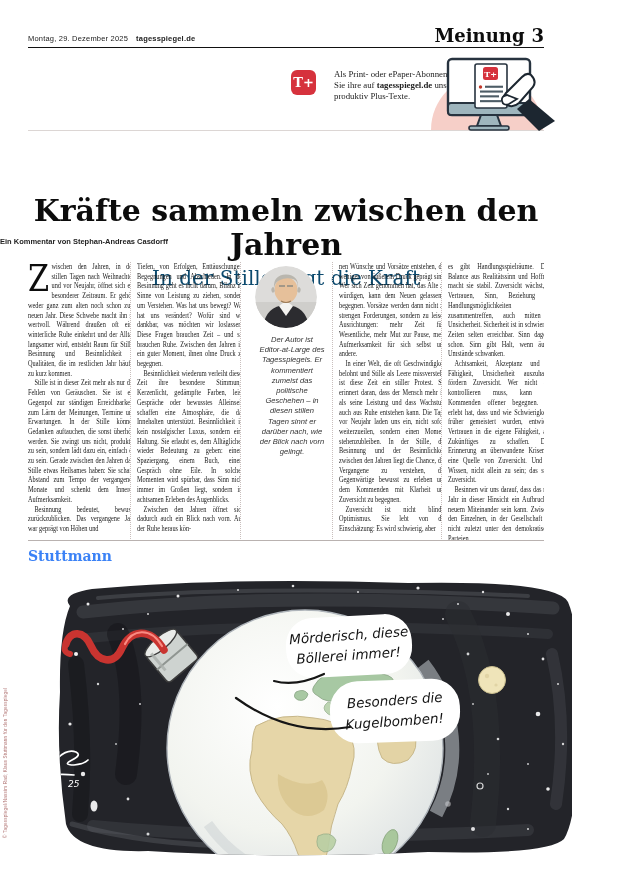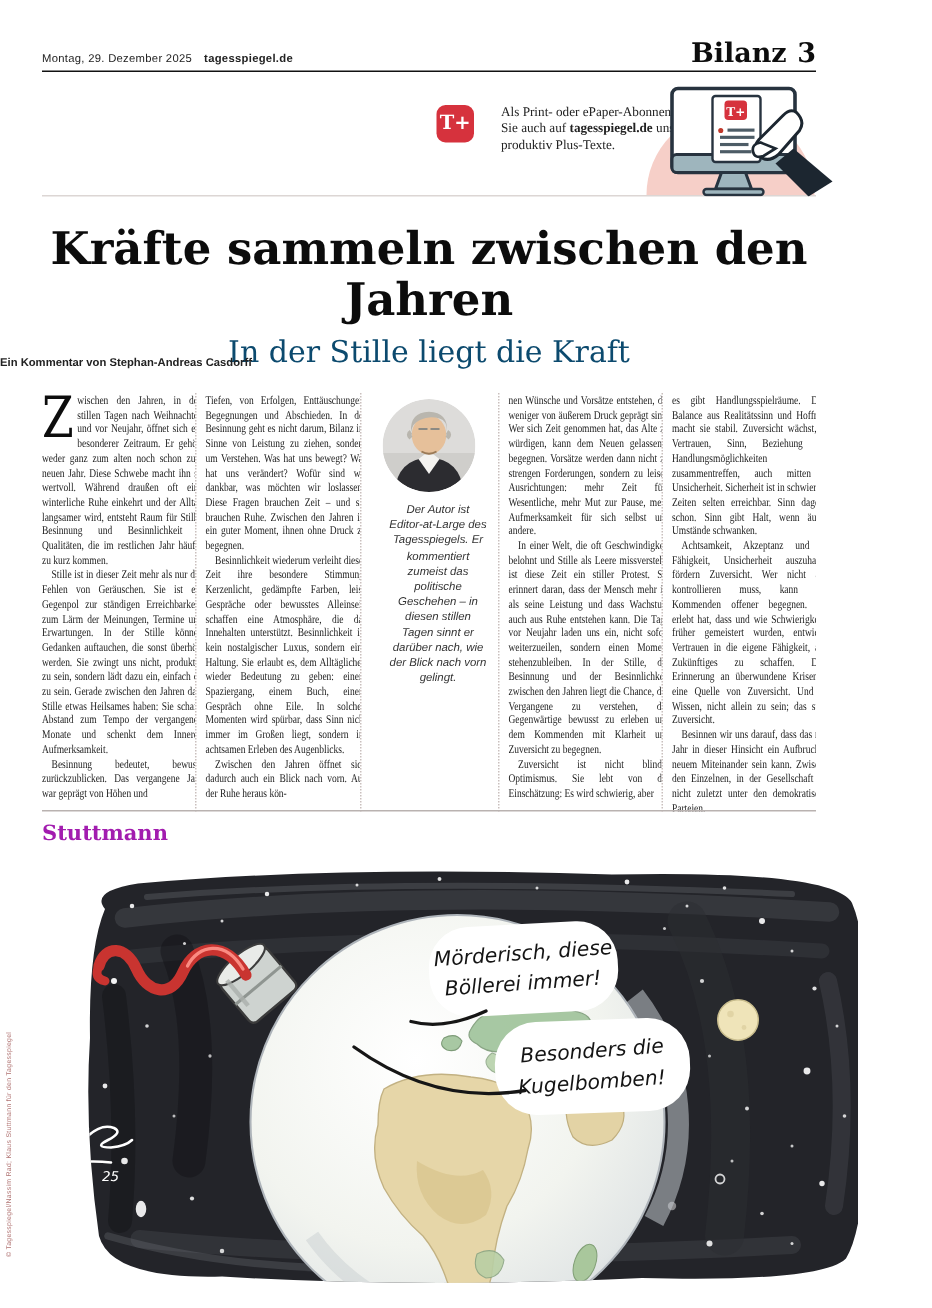--- a/index.html
+++ b/index.html
@@ -38,21 +38,21 @@
     display:flex; align-items:center; justify-content:center;
   }
   .promo-text {
     position:absolute; left:306px; top:13px;
     font-size:8.8px; line-height:11px; color:#222;
   }
   .promo-illu { position:absolute; right:-19px; bottom:-1px; }
 
   
   .headline-block { position:absolute; left:0; right:0; top:150px; text-align:center; }
-  .hl1 { font-family:"DejaVu Serif", serif; font-weight:700; font-size:30px; line-height:34px; color:#0c0c0c; }
+  .hl1 { font-family:"DejaVu Serif", serif; font-weight:700; font-size:30px; line-height:34px; color:#0c0c0c;margin-top:44px; }
   .hl2 { font-family:"DejaVu Serif", serif; font-weight:400; font-size:20px; line-height:32px; color:#0c4a6e; }
   .byline {
     position:absolute; left:0; right:0; top:237px; text-align:left;
     font-family:"Liberation Sans", sans-serif; font-weight:700; font-size:7.5px; color:#222;
   }
 
   
   .body-cols {
     position:absolute; left:28px; right:28px; top:262px; height:279px;
     display:flex;
@@ -76,21 +76,21 @@
   .avatar { margin:4px auto 7px auto; width:62px; height:62px; border-radius:50%; overflow:hidden; display:block; }
   .author-caption {
     font-family:"Liberation Sans", sans-serif; font-style:italic;
     font-size:7.6px; line-height:10.2px; color:#333; text-align:center;margin-left:12px;
   }
 
   
   .cartoon-rule { position:absolute; left:28px; right:28px; top:540px; border-top:1px solid #b9b2b0; }
   .cartoon-label {
     position:absolute; left:28px; top:548px;
-    font-family:"DejaVu Serif", serif; font-weight:700; font-size:14px; color:#a21caf;
+    font-family:"DejaVu Serif", serif; font-weight:700; font-size:14px; color:#3b82f6;
   }
   .cartoon-wrap { position:absolute; left:28px; top:574px; width:565px; height:288px; }
   .credit-vertical {
     position:absolute; left:3px; top:838px; transform:rotate(-90deg); transform-origin:0 0;
     font-family:"Liberation Sans", sans-serif; font-size:4.6px; letter-spacing:.2px;
     color:#b07372; white-space:nowrap;
   }
   .bubble-text {
     font-family:"DejaVu Sans", sans-serif; font-style:italic; fill:#141414;
   }
@@ -98,29 +98,29 @@
 </head>
 <body>
 
 <div class="page">
 
   <div class="masthead">
     <div class="masthead-left">
       <span>Montag, 29. Dezember 2025</span><b>tagesspiegel.de</b>
     </div>
     <div class="masthead-right">
-      <span>Bilanz</span><span class="pageno">3</span>
+      <span>Meinung</span><span class="pageno">3</span>
     </div>
   </div>
 
   <div class="promo">
     <div class="promo-badge">T+</div>
     <div class="promo-text">
       <div>Als Print- oder ePaper-Abonnent lesen</div>
-      <div><span>Sie auch auf</span> <b>tagesspiegel.de</b> <span>unsere</span></div>
+      <div><span>Sie ihre auf</span> <b>tagesspiegel.de</b> <span>unsere</span></div>
       <div>produktiv Plus-Texte.</div>
     </div>
     <svg class="promo-illu" width="160" height="76" viewBox="0 0 160 76">
       <path d="M 28 75 A 56 56 0 0 1 140 75 Z" fill="#f6cfc8"></path>
       <rect x="45" y="4" width="82" height="56" rx="4" fill="#ffffff" stroke="#27333f" stroke-width="2.4"></rect>
       <rect x="45" y="48" width="82" height="12" rx="3" fill="#9eb5bd" stroke="#27333f" stroke-width="2"></rect>
       <path d="M 78 60 h 16 l 4 11 h -24 z" fill="#9eb5bd" stroke="#27333f" stroke-width="2"></path>
       <rect x="66" y="71" width="40" height="4" rx="2" fill="#9eb5bd" stroke="#27333f" stroke-width="1.6"></rect>
       <g>
         <rect x="72" y="9" width="32" height="44" rx="2" fill="#ffffff" stroke="#27333f" stroke-width="1.6"></rect>

